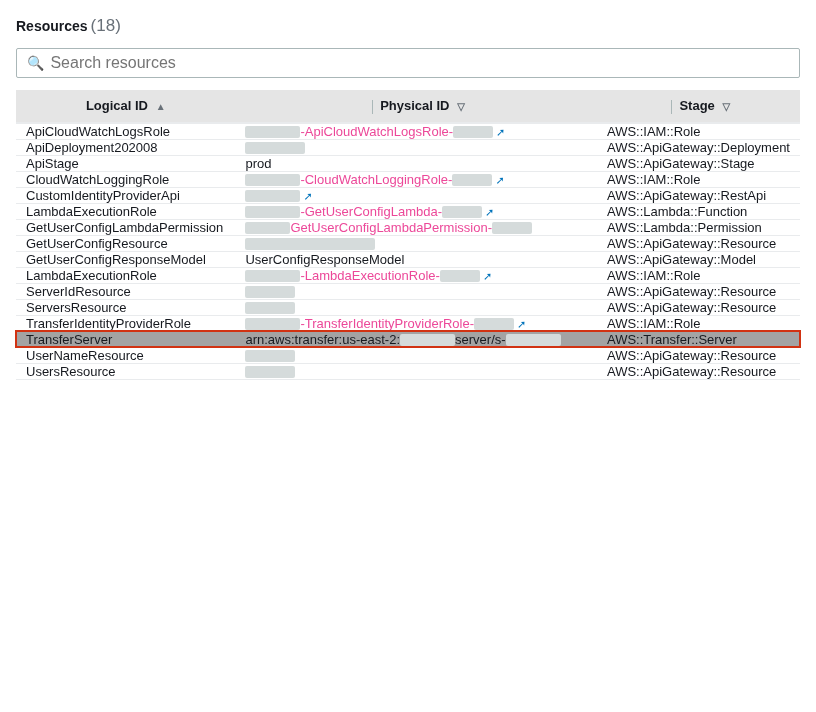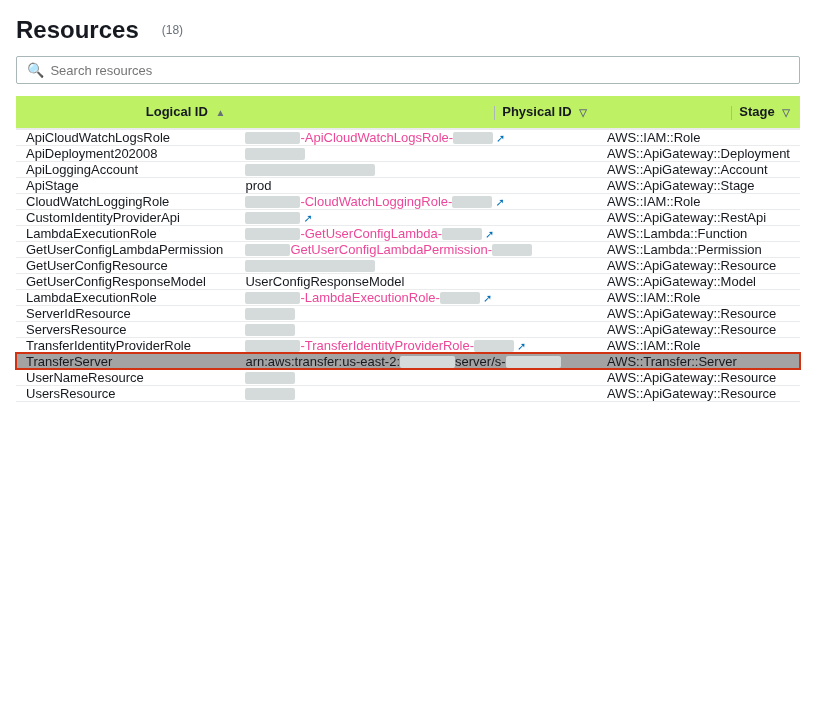--- a/index.html
+++ b/index.html
@@ -14,65 +14,65 @@
       min-height: 712px;
       background: #fff;
       padding: 16px;
     }
     .header {
       display: flex;
       align-items: center;
       margin-bottom: 12px;
     }
     .header-title {
-      font-size: 24px;
+      font-size: 14px;
       font-weight: 700;
       color: #16191f;
     }
     .header-count {
-      font-size: 12px;
+      font-size: 17px;
       font-weight: 400;
       color: #687078;
-      margin-left: 23px;
+      margin-left: 3px;
     }
     .search-bar {
       display: flex;
       align-items: center;
       border: 1px solid #aab7b8;
       border-radius: 2px;
       padding: 5px 10px;
       margin-bottom: 12px;
       background: #fff;
     }
     .search-icon {
       color: #687078;
       margin-right: 6px;
       font-size: 14px;
     }
     .search-input {
       border: none;
       outline: none;
-      font-size: 13px;
+      font-size: 16px;
       color: #687078;
       width: 100%;
     }
     .table {
       width: 100%;
       border-collapse: collapse;
     }
     .table thead tr {
       border-bottom: 2px solid #e9ebed;
     }
     .table th {
       padding: 8px 10px;
-      text-align: right;
+      text-align: center;
       font-weight: 700;
       font-size: 13px;
       color: #16191f;
-      background: #bef264;
+      background: #e5e5e5;
       white-space: nowrap;
     }
     .th-logical { width: 220px; }
     .th-physical { width: 400px; }
     .th-type { width: 196px; }
     .sort-icon {
       display: inline-block;
       margin-left: 4px;
       color: #687078;
       font-size: 10px;
@@ -165,25 +165,20 @@
           <td class="td-logical">ApiCloudWatchLogsRole</td>
           <td class="td-physical"><span class="redacted-bar" style="width: 55px;"></span><a class="link-text" href="#">-ApiCloudWatchLogsRole-</a><span class="redacted-bar" style="width: 40px;"></span><span class="link-icon">➚</span></td>
           <td class="td-type">AWS::IAM::Role</td>
         </tr>
         <tr>
           <td class="td-logical">ApiDeployment202008</td>
           <td class="td-physical"><span class="redacted-bar" style="width: 60px;"></span></td>
           <td class="td-type">AWS::ApiGateway::Deployment</td>
         </tr>
         <tr>
-          <td class="td-logical">ApiLoggingAccount</td>
-          <td class="td-physical"><span class="redacted-bar" style="width: 130px;"></span></td>
-          <td class="td-type">AWS::ApiGateway::Account</td>
-        </tr>
-        <tr>
           <td class="td-logical">ApiStage</td>
           <td class="td-physical">prod</td>
           <td class="td-type">AWS::ApiGateway::Stage</td>
         </tr>
         <tr>
           <td class="td-logical">CloudWatchLoggingRole</td>
           <td class="td-physical"><span class="redacted-bar" style="width: 55px;"></span><a class="link-text" href="#">-CloudWatchLoggingRole-</a><span class="redacted-bar" style="width: 40px;"></span><span class="link-icon">➚</span></td>
           <td class="td-type">AWS::IAM::Role</td>
         </tr>
         <tr>

